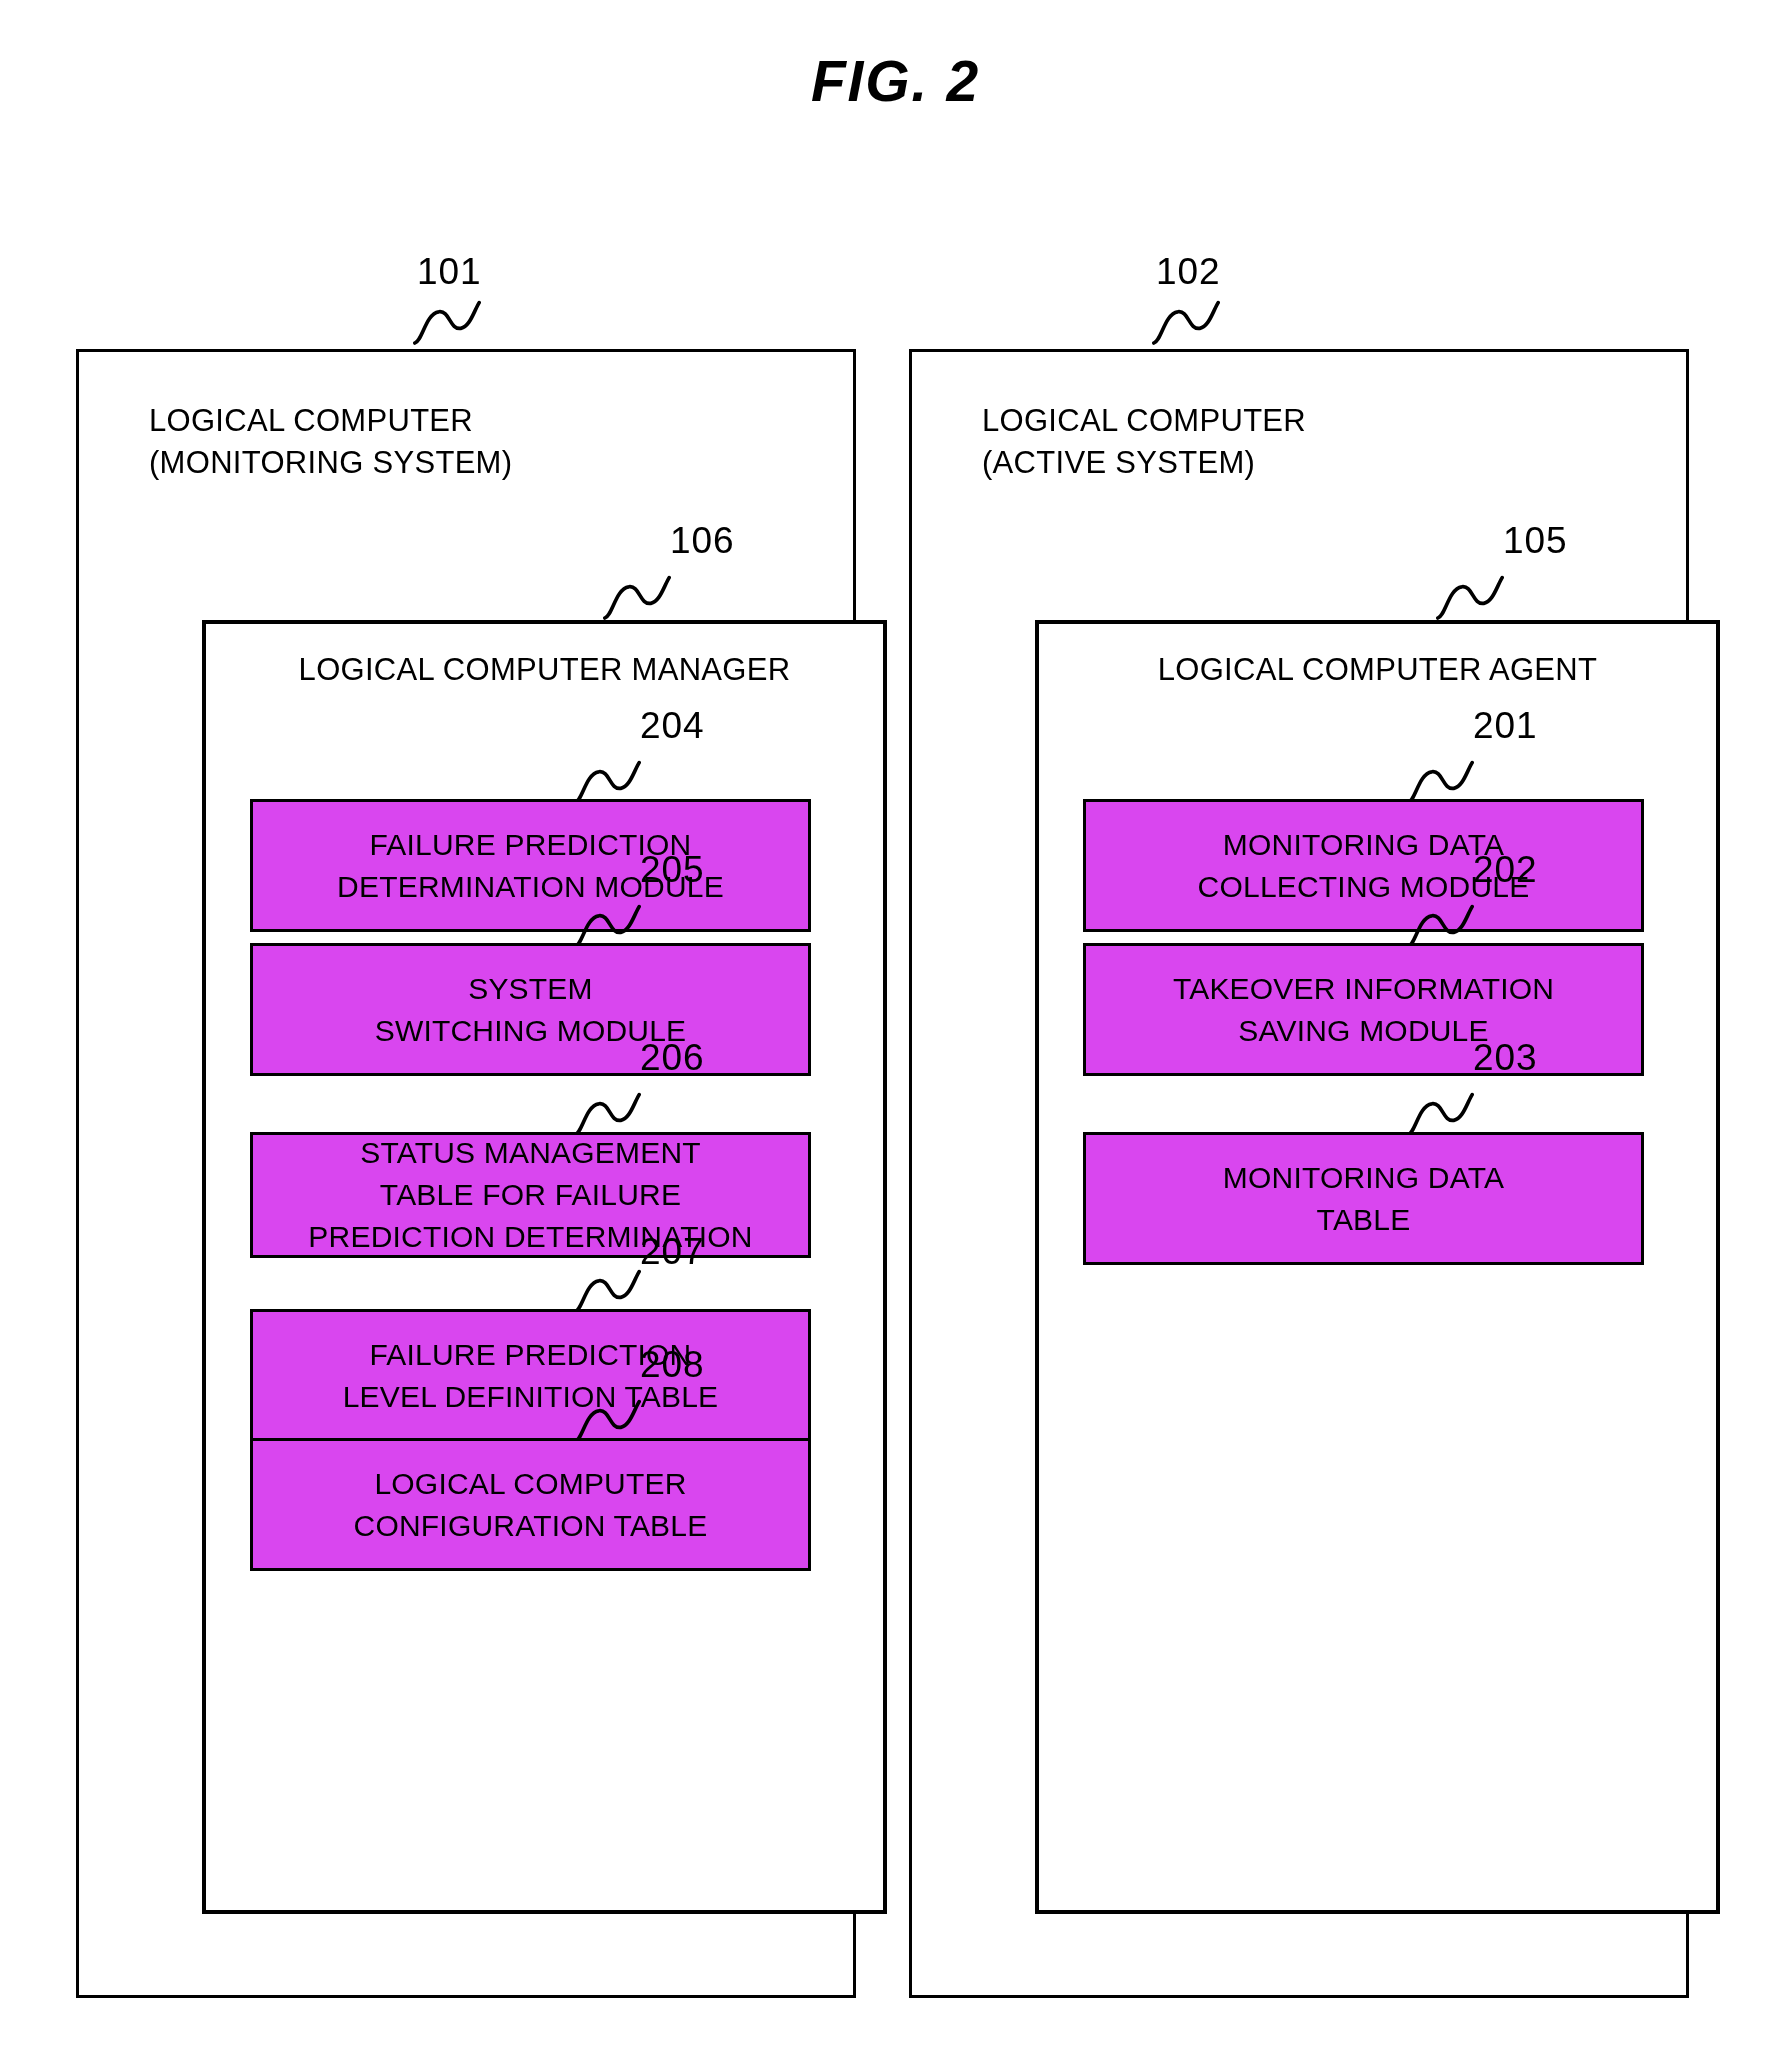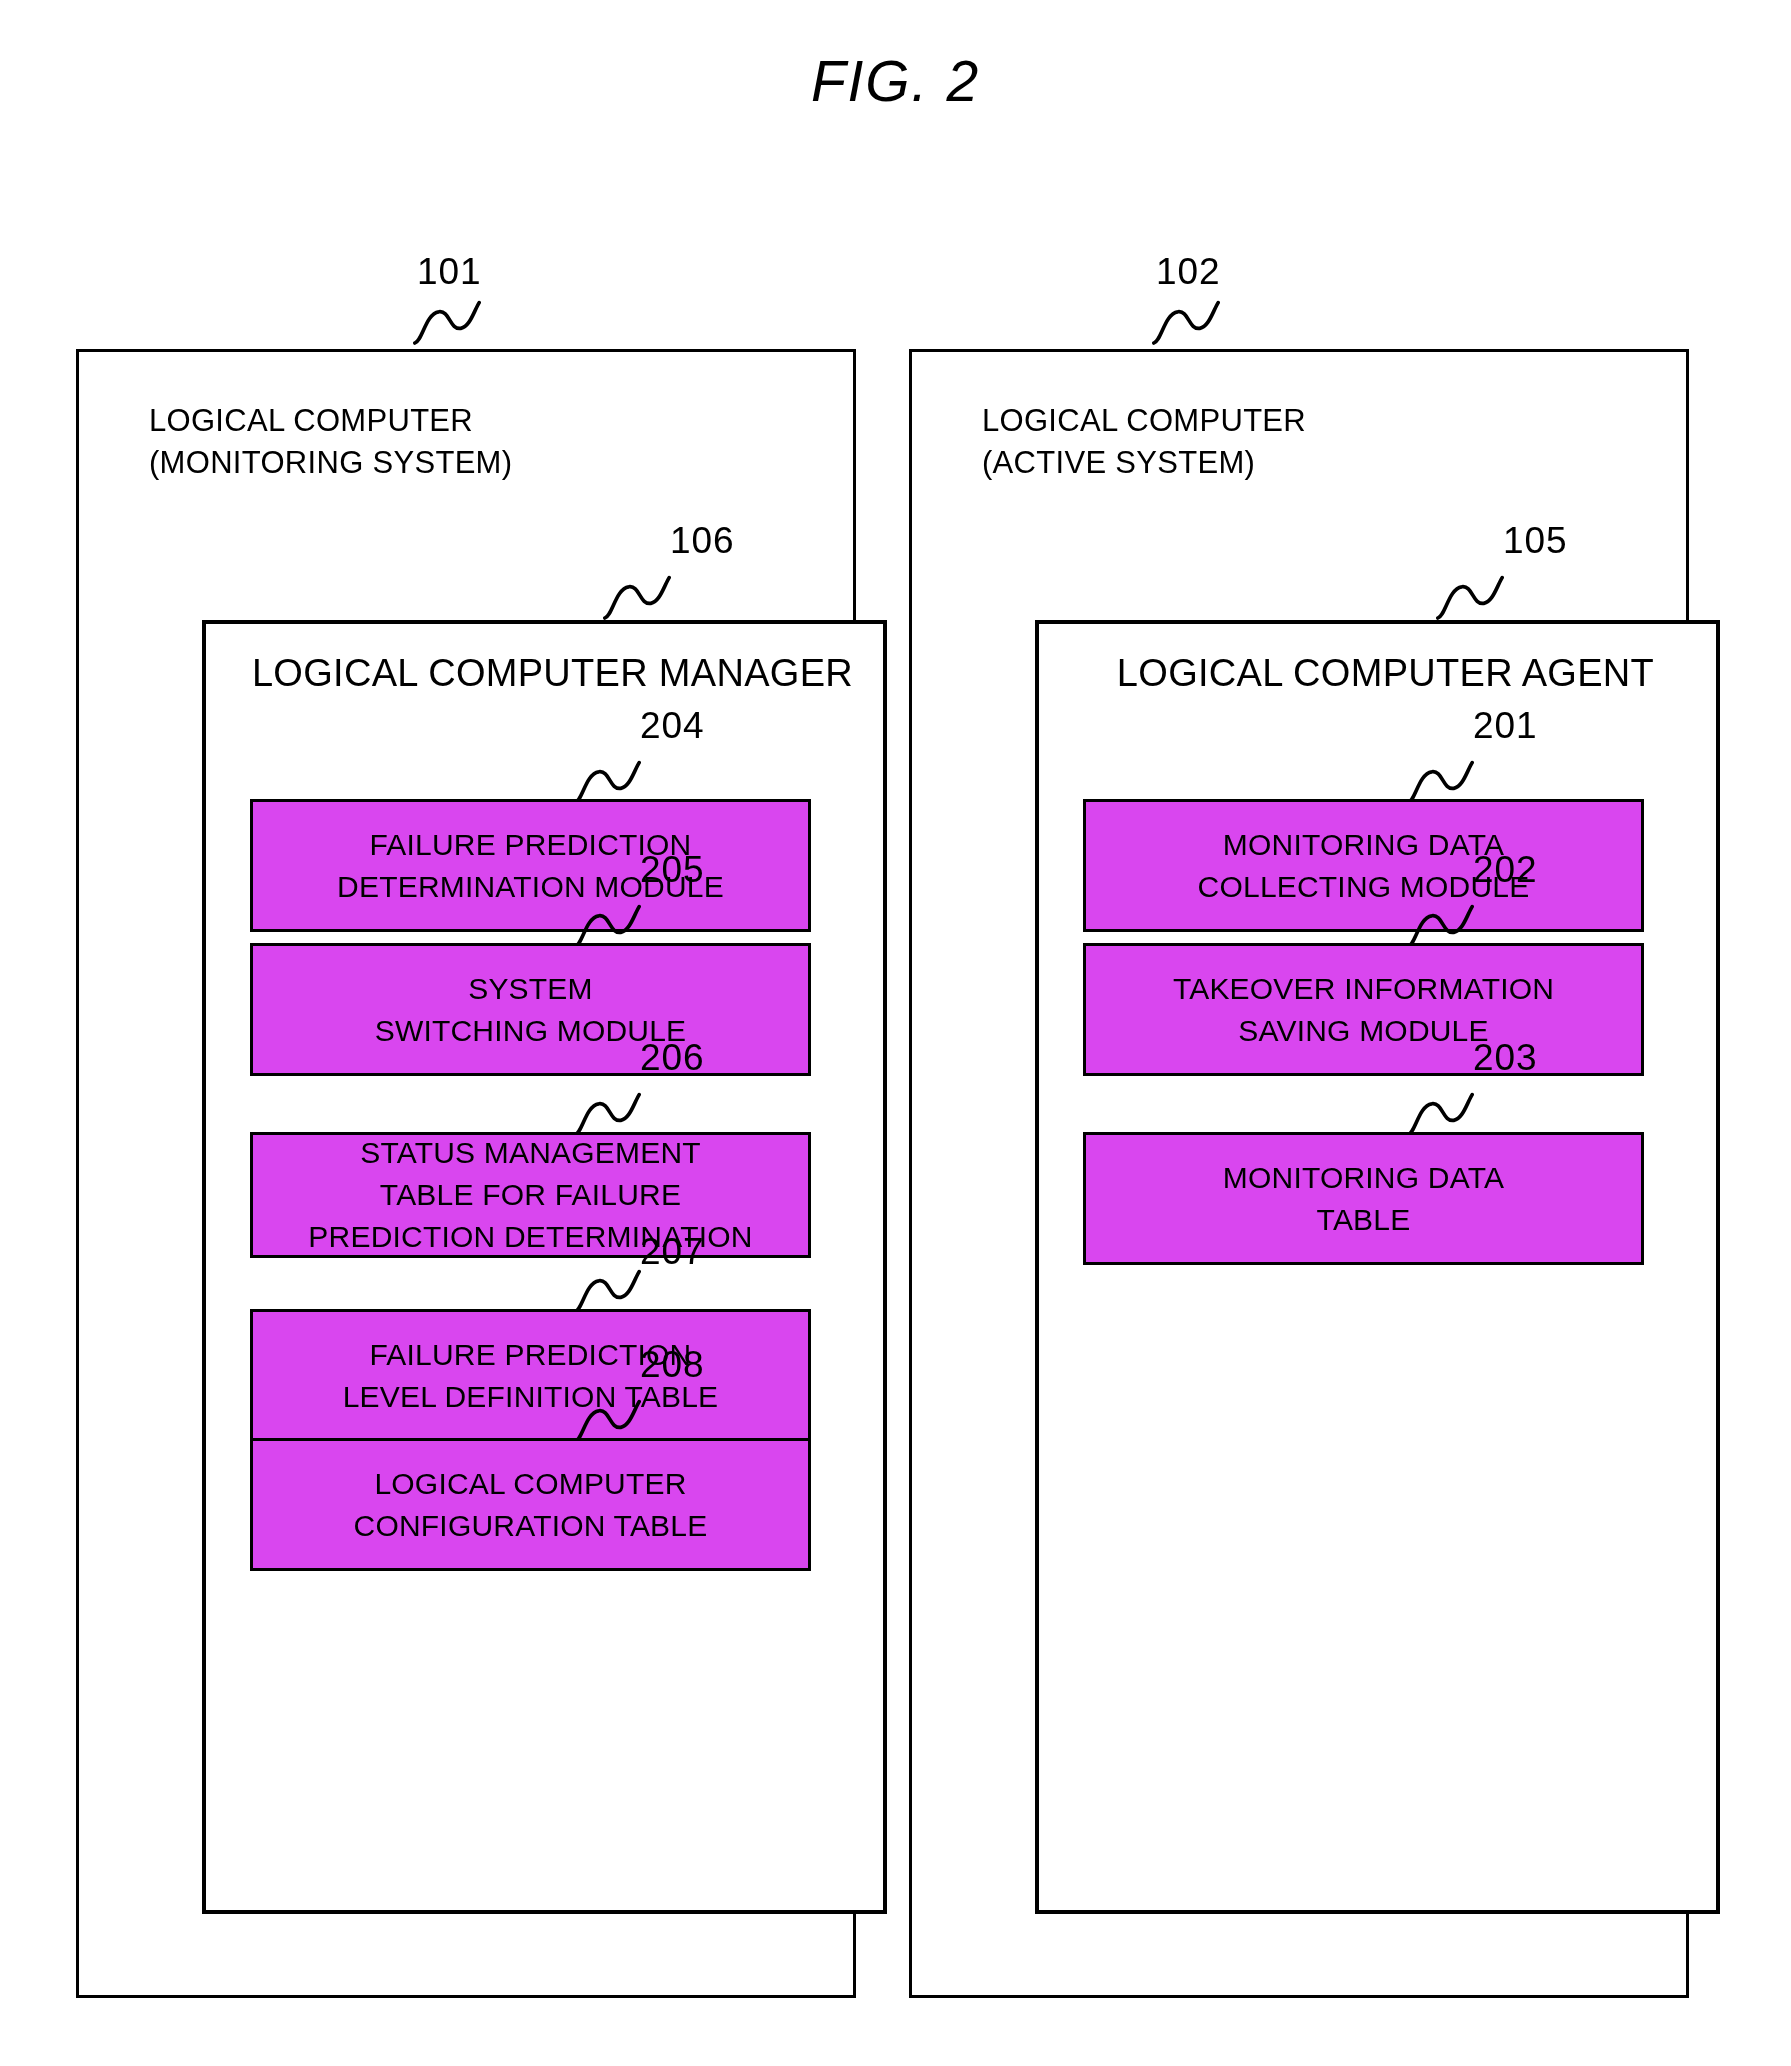--- a/index.html
+++ b/index.html
@@ -21,21 +21,21 @@
   }
 
   
   .fig-title {
     position: absolute;
     left: 0;
     top: 48px;
     width: 1791px;
     text-align: center;
     font-size: 57px;
-    font-weight: normal;
+    font-weight: bold;
     font-style: italic;
     letter-spacing: 1.8px;
   }
 
   
   .outer-box {
     position: absolute;
     border: 3.7px solid #000;
     background: #ffffff;
     box-sizing: border-box;
@@ -62,23 +62,22 @@
   }
   #inner-left  { left: 123px; top: 268px; width: 685px; height: 1294px; }
   #inner-right { left: 123px; top: 268px; width: 685px; height: 1294px; }
 
   .inner-title {
     position: absolute;
     top: 28px;
     left: 0;
     width: 100%;
     text-align: center;
-    font-size: 38px;
+    font-size: 31px;
     letter-spacing: 0.3px;
-    margin-left: 8px;
   }
 
   
   .module-box {
     position: absolute;
     border: 3.7px solid #000;
     background: #d946ef;
     box-sizing: border-box;
     display: flex;
     align-items: center;

